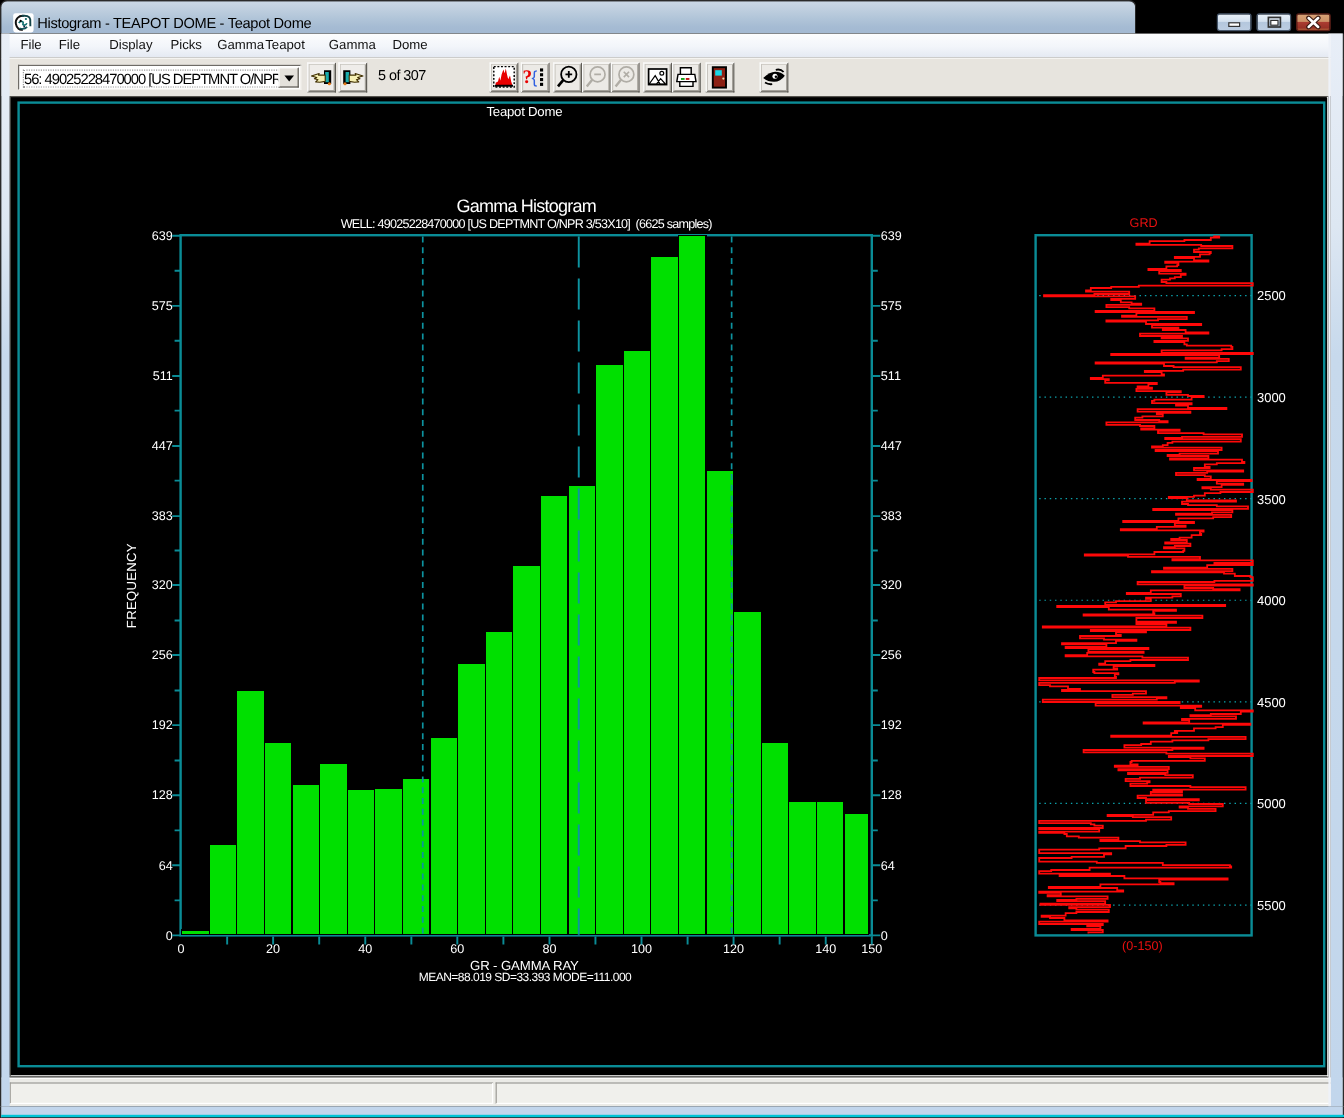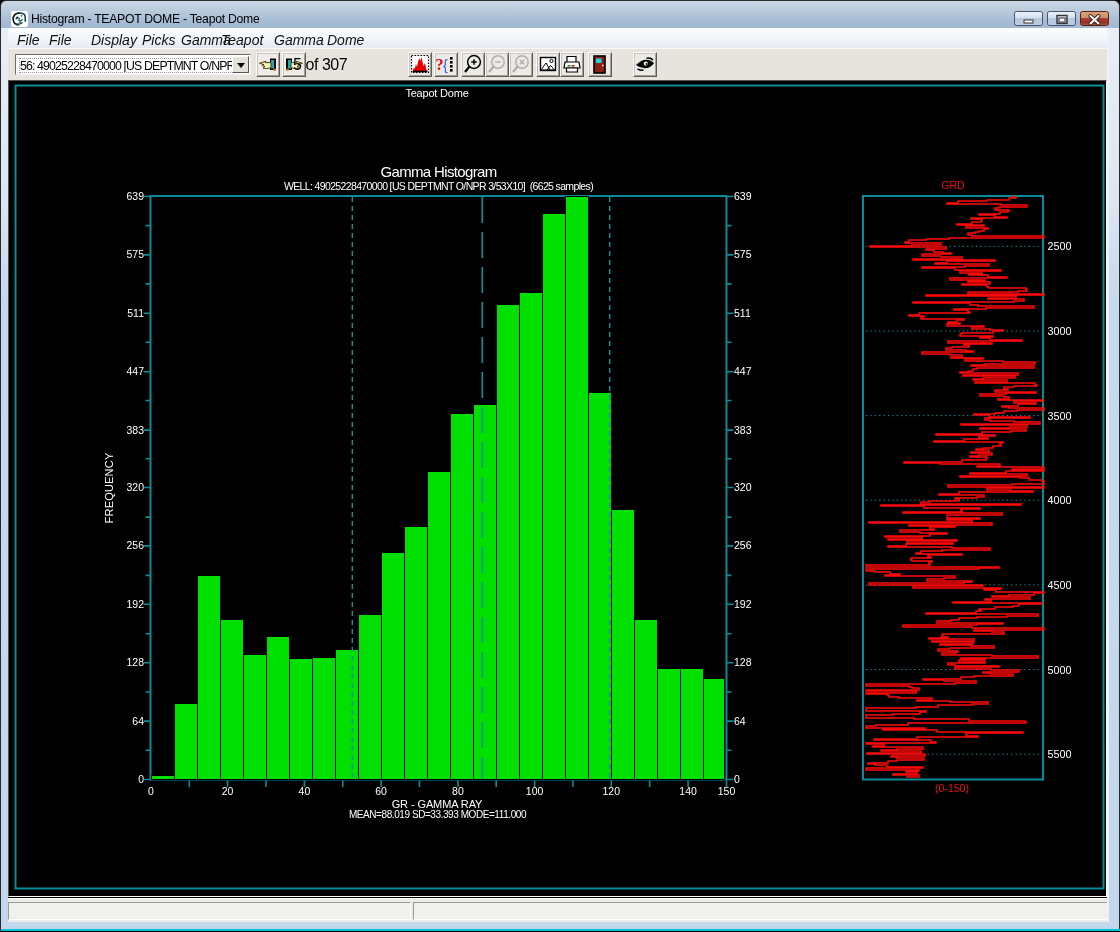--- a/index.html
+++ b/index.html
@@ -1,48 +1,48 @@
 <!DOCTYPE html>
 <html><head><meta charset="utf-8">
 <style>
 * { margin:0; padding:0; box-sizing:border-box; }
 html,body { width:1120px; height:932px; overflow:hidden; background:#000;
   font-family:"Liberation Sans", sans-serif; }
 #win { position:absolute; left:0; top:0; width:1120px; height:932px; }
 
-#titlebar { position:absolute; left:0; top:0; width:1120px; height:28px;
+#titlebar { position:absolute; left:0; top:0; width:947px; height:28px;
   background:linear-gradient(180deg,#cbd8e6 0%,#bfcfdf 25%,#b0c4d8 55%,#a5bbd3 80%,#a3b9d2 100%);
   border-top:1px solid #2a2a2a; border-left:1px solid #2a2a2a; border-right:1px solid #2a2a2a;
   border-radius:6px 6px 0 0; }
 #appicon { position:absolute; left:10px; top:10px; width:17px; height:16px; background:#fff;
   border-radius:2px; }
 #title { position:absolute; left:30px; top:10.5px; font-size:12.2px; color:#000; letter-spacing:-0.25px; }
 .capbtn { position:absolute; top:10px; height:15px; border:1px solid #47576b; border-radius:2.5px; }
 #btnmin { left:1013px; width:29px; background:linear-gradient(180deg,#e9f1f8 0%,#d3e0ee 45%,#b4c7dd 50%,#bccde1 100%); }
 #btnmax { left:1046px; width:29px; background:linear-gradient(180deg,#e9f1f8 0%,#d3e0ee 45%,#b4c7dd 50%,#bccde1 100%); }
 #btnclose { left:1079px; width:29px; background:linear-gradient(180deg,#d8a377 0%,#cc9166 45%,#aa3c31 50%,#983227 85%,#aa5a35 100%); border-color:#5c1f17; }
 #menubar { position:absolute; left:1px; top:28px; width:1118px; height:20px;
   background:linear-gradient(180deg,#fcfdfe 0%,#f2f5fa 55%,#e4e9f2 100%); }
-#menubar span { position:absolute; top:4px; font-size:14px; color:#111;font-style:italic; }
+#menubar span { position:absolute; top:4px; font-size:11px; color:#111; }
 #toolbar { position:absolute; left:1px; top:48px; width:1118px; height:32px;
   background:#e7e4de; border-top:1px solid #f8f8f6; }
 .tbtn { position:absolute; top:3px; width:24px; height:25px; background:#eceae6;
   border:1px solid; border-color:#fbfbfa #5f5c56 #5f5c56 #fbfbfa;
   box-shadow:1px 1px 0 #c8c5bf inset, -1px -1px 0 #a3a099 inset; }
 .tbtn.lite { background:#efedea; }
 
 #combo { position:absolute; left:14px; top:5px; width:236px; height:21px; background:#fff;
   border:1px solid; border-color:#6e6b66 #f4f2ee #f4f2ee #6e6b66; }
 #combo .txt { position:absolute; left:3px; top:3px; width:216px; height:15px; overflow:hidden;
   font-size:12.3px; letter-spacing:-0.85px; color:#000; white-space:nowrap; border:1px dotted #9a9a9a; border-right:none; }
 #combo .drop { position:absolute; right:1px; top:1px; width:17px; height:17px; background:#e4e1db;
   border:1px solid; border-color:#ffffff #5a5751 #5a5751 #ffffff; }
 #combo .drop:after { content:""; position:absolute; left:4px; top:6px; border:4px solid transparent;
   border-top:5px solid #000; }
-#fivetxt { position:absolute; left:292px; top:7px; font-size:16px; letter-spacing:-0.45px; color:#000; }
+#fivetxt { position:absolute; left:314px; top:7px; font-size:12px; letter-spacing:-0.45px; color:#000; }
 #statusbar { position:absolute; left:1px; top:898px; width:1118px; height:24px; background:#ebebe7;
   border-top:1px solid #ffffff; }
 .scell { position:absolute; top:3px; height:18px; background:#f0f0ec;
   border:1px solid; border-color:#9b9a95 #ffffff #ffffff #9b9a95; }
 #frame-l { position:absolute; left:0; top:28px; width:8px; height:894px; z-index:5;
   background:linear-gradient(180deg,#e8eef7 0%,#dde7f2 18%,#c7d9ec 30%,#c2d6ec 100%);
   border-left:1px solid #2a2a2a; }
 #frame-r { position:absolute; left:1107px; top:28px; width:13px; height:894px; z-index:5;
   background:linear-gradient(180deg,#e8eef7 0%,#dde7f2 18%,#c7d9ec 30%,#c2d6ec 100%);
   border-right:1px solid #2a2a2a; border-left:2px solid #eef2f8; }

